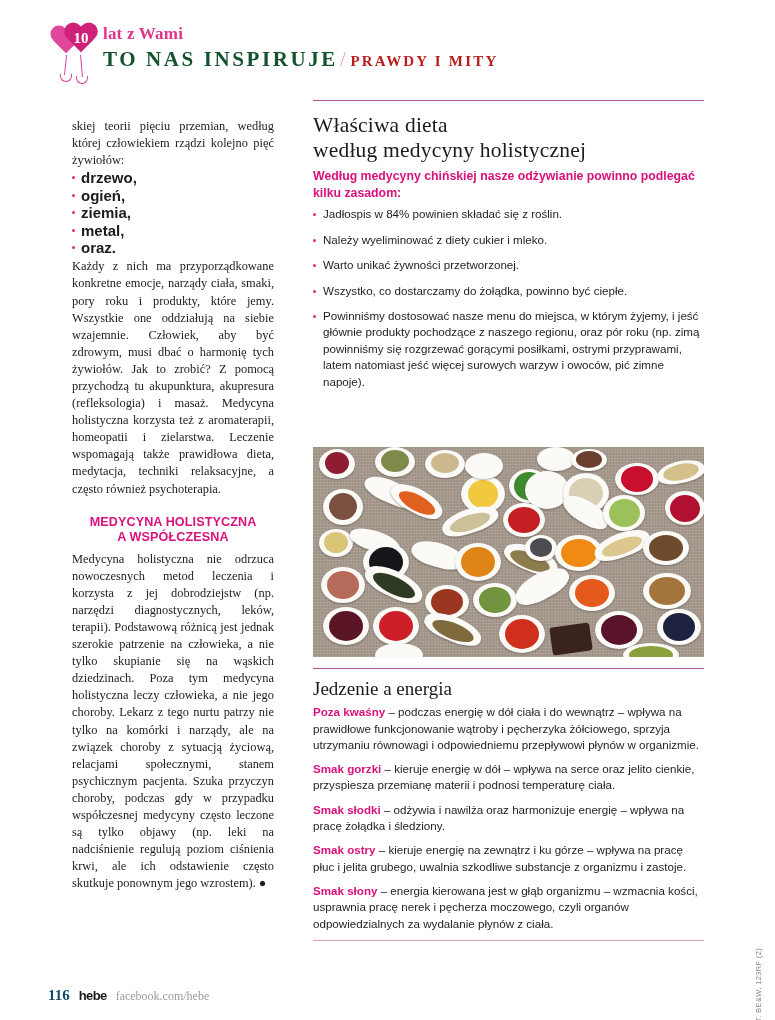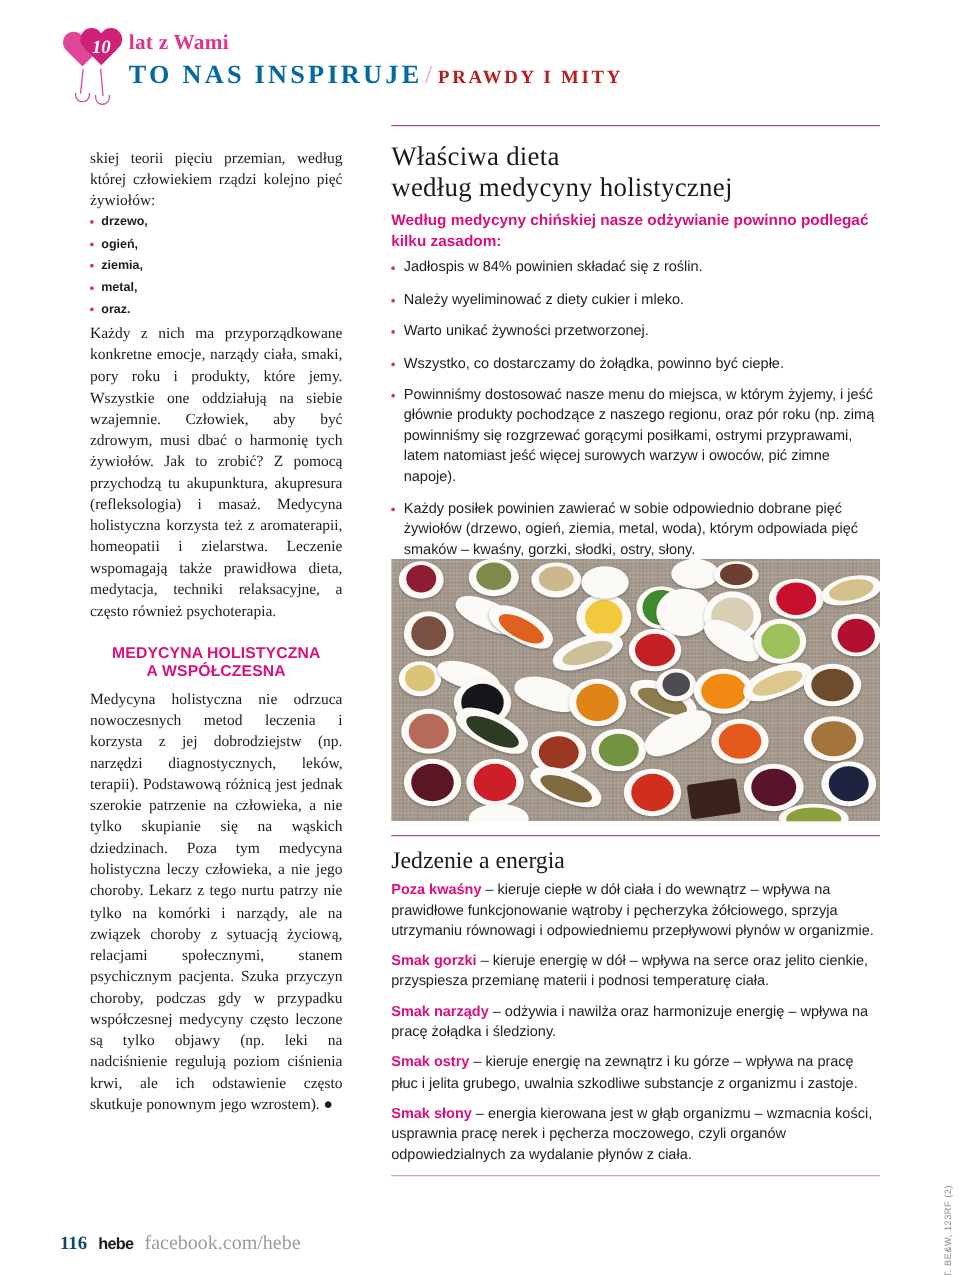--- a/index.html
+++ b/index.html
@@ -7,21 +7,21 @@
     width:775px;height:1020px;
     background:#ffffff;
     font-family:"Liberation Serif", serif;
     overflow:hidden;
     position:relative;
   }
   .page{position:relative;width:775px;height:1020px;}
 
   
   .masthead{position:absolute;left:48px;top:22px;width:660px;height:70px;}
-  .balloons{position:absolute;left:0;top:0;width:58px;height:68px;font-style:italic;}
+  .balloons{position:absolute;left:0;top:0;width:58px;height:68px;}
   .balloon{position:absolute;}
   .balloon .heart{position:relative;width:34px;height:31px;}
   .balloon .heart:before,.balloon .heart:after{
     content:"";position:absolute;top:0;width:17px;height:27px;
     border-radius:17px 17px 0 0;
   }
   .balloon .heart:before{left:17px;transform:rotate(-45deg);transform-origin:0 100%;}
   .balloon .heart:after{left:0;transform:rotate(45deg);transform-origin:100% 100%;}
   .balloon-back{left:1px;top:4px;}
   .balloon-back .heart:before,.balloon-back .heart:after{background:#e0479a;}
@@ -40,35 +40,35 @@
   .k1{left:12px;top:52px;}
   .k1b{left:17px;top:52px;transform:scaleX(-1);}
   .k2{left:28px;top:54px;}
   .k2b{left:33px;top:54px;transform:scaleX(-1);}
 
   .title-block{position:absolute;left:55px;top:2px;}
   .line-lat{font-family:"Liberation Serif",serif;font-weight:bold;font-size:17px;
     color:#e0338a;letter-spacing:.2px;line-height:19px;}
   .line-main{font-family:"Liberation Serif",serif;font-weight:bold;font-size:21px;
     letter-spacing:2.6px;line-height:28px;white-space:nowrap;margin-top:2px;}
-  .line-main .dark{color:#0369a1;}
+  .line-main .dark{color:#14532d;}
   .line-main .sep{color:#e9a6c8;font-weight:normal;padding:0 2px;}
   .line-main .pinkpart{color:#b91c1c;letter-spacing:2.2px;font-size:15px;}
 
   
   .col-left{position:absolute;left:72px;top:118px;width:202px;}
   .col-right{position:absolute;left:313px;top:100px;width:391px;}
 
   .body-serif{font-family:"Liberation Serif",serif;font-size:12.4px;line-height:17.1px;
     color:#1c1c1c;text-align:justify;}
   .body-serif p{margin:0;}
 
   ul.dots{list-style:none;margin:0;padding:0;}
   ul.dots li{position:relative;padding-left:9px;font-family:"Liberation Sans",sans-serif;
-    font-weight:bold;font-size:10px;line-height:17.4px;color:#1c1c1c;}
+    font-weight:bold;font-size:15px;line-height:17.4px;color:#1c1c1c;}
   ul.dots li:before{content:"";position:absolute;left:0;top:7px;width:3px;height:3px;
     border-radius:50%;background:#d62e86;}
 
   .subhead{font-family:"Liberation Sans",sans-serif;font-weight:bold;font-size:12.6px;
     line-height:15.5px;color:#d9117c;text-align:center;letter-spacing:.1px;
     margin:17px 0 5px 0;}
 
   
   .rule{height:1.3px;background:#a8558f;width:100%;}
   .rule-thin{height:1px;background:#d79cc0;width:100%;}
@@ -101,21 +101,21 @@
     line-height:22px;color:#1a1a1a;margin:9px 0 4px 0;}
   .flavour{font-family:"Liberation Sans",sans-serif;font-size:11.6px;line-height:16.3px;
     color:#1e1e1e;margin:0 0 8px 0;text-align:left;}
   .flavour b{color:#d9117c;font-weight:bold;}
 
   
   .footer{position:absolute;left:48px;bottom:16px;display:flex;align-items:baseline;gap:9px;}
   .pageno{font-family:"Liberation Serif",serif;font-weight:bold;font-size:15px;color:#0c4a6e;}
   .hebe{font-family:"Liberation Sans",sans-serif;font-weight:bold;font-size:13px;
     color:#1a1a1a;letter-spacing:-.6px;}
-  .fb{font-family:"Liberation Serif",serif;font-size:16px;color:#9b9b9b;}
+  .fb{font-family:"Liberation Serif",serif;font-size:12px;color:#9b9b9b;}
 
   .credit{position:absolute;right:6px;bottom:72px;
     font-family:"Liberation Sans",sans-serif;font-size:7.4px;color:#8a8a8a;
     letter-spacing:.4px;white-space:nowrap;
     transform-origin:100% 100%;transform:rotate(-90deg) translateY(-6px);}
 </style>
 </head>
 <body>
 
 <div class="page">
@@ -184,21 +184,20 @@
     </h1>
 
     <div class="lead">Według medycyny chińskiej nasze odżywianie powinno podlegać kilku zasadom:</div>
 
     <ul class="rules">
       <li>Jadłospis w 84% powinien składać się z roślin.</li>
       <li>Należy wyeliminować z diety cukier i mleko.</li>
       <li>Warto unikać żywności przetworzonej.</li>
       <li>Wszystko, co dostarczamy do żołądka, powinno być ciepłe.</li>
       <li>Powinniśmy dostosować nasze menu do miejsca, w którym żyjemy, i jeść głównie produkty pochodzące z naszego regionu, oraz pór roku (np. zimą powinniśmy się rozgrzewać gorącymi posiłkami, ostrymi przyprawami, latem natomiast jeść więcej surowych warzyw i owoców, pić zimne napoje).</li>
-      <li>Każdy posiłek powinien zawierać w sobie odpowiednio dobrane pięć żywiołów (drzewo, ogień, ziemia, metal, woda), którym odpowiada pięć smaków – kwaśny, gorzki, słodki, ostry, słony.</li>
     </ul>
   </div>
 
   <div class="photo-wrap">
     <div class="photo">
       <div class="tex"></div>
 
       <div class="bowl" style="left:6px;top:2px;width:36px;height:30px;"></div>
       <div class="food" style="left:12px;top:5px;width:24px;height:22px;background:#8e1c32;"></div>
       <div class="bowl" style="left:62px;top:0px;width:40px;height:30px;"></div>
@@ -287,27 +286,27 @@
       <div class="food" style="left:316px;top:199px;width:44px;height:18px;background:#8ba03d;"></div>
     </div>
   </div>
 
   <div class="energia">
     <div class="rule"></div>
 
     <h2 class="sub2">Jedzenie a energia</h2>
 
     <p class="flavour">
-      <b>Poza kwaśny</b><span> – kieruje ciepłe w dół ciała i do wewnątrz – wpływa na prawidłowe funkcjonowanie wątroby i pęcherzyka żółciowego, sprzyja utrzymaniu równowagi i odpowiedniemu przepływowi płynów w organizmie.</span>
+      <b>Poza kwaśny</b><span> – podczas energię w dół ciała i do wewnątrz – wpływa na prawidłowe funkcjonowanie wątroby i pęcherzyka żółciowego, sprzyja utrzymaniu równowagi i odpowiedniemu przepływowi płynów w organizmie.</span>
     </p>
     <p class="flavour">
       <b>Smak gorzki</b><span> – kieruje energię w dół – wpływa na serce oraz jelito cienkie, przyspiesza przemianę materii i podnosi temperaturę ciała.</span>
     </p>
     <p class="flavour">
-      <b>Smak narządy</b><span> – odżywia  i nawilża oraz harmonizuje energię – wpływa na pracę żołądka i śledziony.</span>
+      <b>Smak słodki</b><span> – odżywia  i nawilża oraz harmonizuje energię – wpływa na pracę żołądka i śledziony.</span>
     </p>
     <p class="flavour">
       <b>Smak ostry</b><span> – kieruje energię na zewnątrz i ku górze – wpływa na pracę płuc i jelita grubego, uwalnia szkodliwe substancje z organizmu i zastoje.</span>
     </p>
     <p class="flavour">
       <b>Smak słony</b><span> – energia kierowana jest w głąb organizmu – wzmacnia kości, usprawnia pracę nerek i pęcherza moczowego, czyli organów odpowiedzialnych za wydalanie płynów z ciała.</span>
     </p>
 
     <div class="rule-thin"></div>
   </div>

